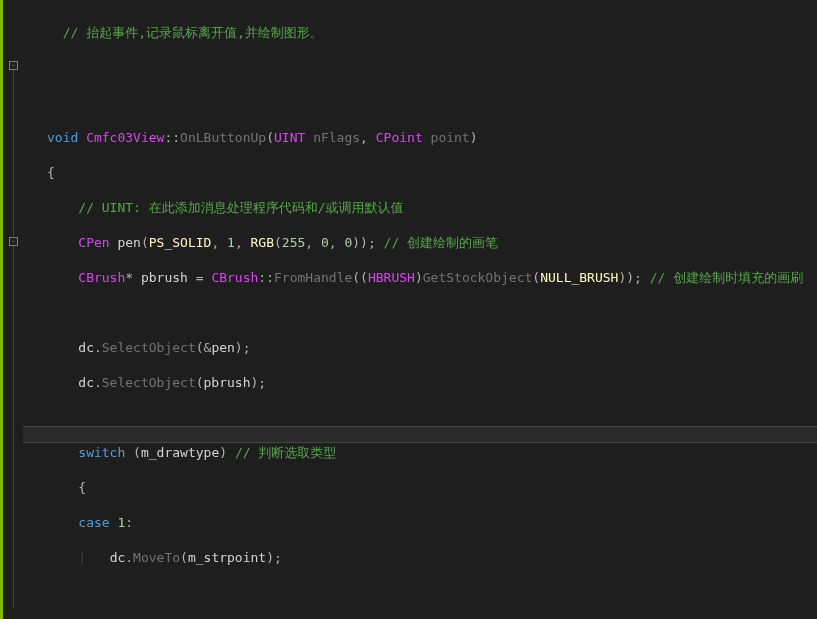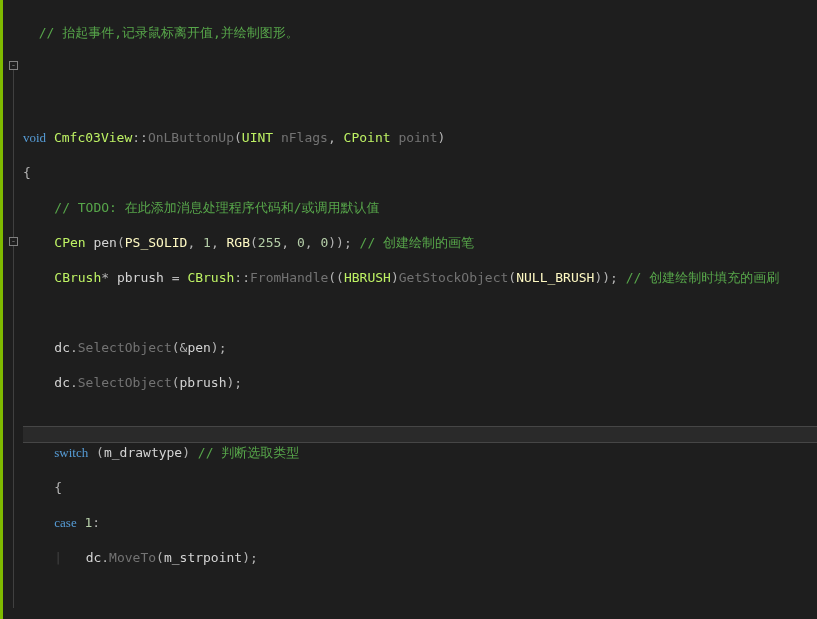--- a/index.html
+++ b/index.html
@@ -13,21 +13,21 @@
     height: 619px;
     overflow: hidden;
     position: relative;
   }
   .editor {
     position: relative;
     padding-left: 23px;
     padding-top: 6px;
     white-space: pre;
   }
-  .line { height: 17.5px; }
+  .line { height: 17.5px; margin-left: 24px; }
   .left-bar {
     position: absolute;
     left: 0; top: 0;
     width: 3px; height: 619px;
     background: #7fba00;
   }
   .fold-gutter {
     position: absolute;
     left: 3px; top: 0;
     width: 20px; height: 619px;
@@ -54,22 +54,22 @@
     position: absolute;
     left: 23px;
     right: 0;
     height: 17px;
     background: #2a2a2a;
     border-top: 1px solid #464646;
     border-bottom: 1px solid #464646;
   }
   
   .c-comment { color: #57a64a; }
-  .c-keyword { color: #569cd6; font-family: Liberation Serif, serif; }
-  .c-type    { color: #bef264; }
+  .c-keyword { color: #569cd6; }
+  .c-type    { color: #d946ef; }
   .c-func    { color: #737373; }
   .c-param   { color: #737373; }
   .c-num     { color: #b5cea8; }
   .c-macro   { color: #fef9c3; }
   .c-punc    { color: #b4b4b4; }
   .c-op      { color: #b4b4b4; }
   .c-var     { color: #d4d4d4; }
   .indent-guide { color: #404040; }
 </style>
 </head>
@@ -84,21 +84,21 @@
 </div>
 
 <div class="hl-line" style="top:426px"></div>
 
 <div class="editor">
 <div class="line">  <span class="c-comment">// 抬起事件,记录鼠标离开值,并绘制图形。</span></div>
 <div class="line"></div>
 <div class="line"></div>
 <div class="line"><span class="c-keyword">void</span> <span class="c-type">Cmfc03View</span><span class="c-op">::</span><span class="c-func">OnLButtonUp</span><span class="c-punc">(</span><span class="c-type">UINT</span> <span class="c-param">nFlags</span><span class="c-punc">, </span><span class="c-type">CPoint</span> <span class="c-param">point</span><span class="c-punc">)</span></div>
 <div class="line"><span class="c-punc">{</span></div>
-<div class="line">    <span class="c-comment">// TODO: 在此添加消息处理程序代码和/或调用默认值</span></div>
+<div class="line">    <span class="c-comment">// UINT: 在此添加消息处理程序代码和/或调用默认值</span></div>
 <div class="line">    <span class="c-type">CPen</span> <span class="c-var">pen</span><span class="c-punc">(</span><span class="c-macro">PS_SOLID</span><span class="c-punc">, </span><span class="c-num">1</span><span class="c-punc">, </span><span class="c-macro">RGB</span><span class="c-punc">(</span><span class="c-num">255</span><span class="c-punc">, </span><span class="c-num">0</span><span class="c-punc">, </span><span class="c-num">0</span><span class="c-punc">)); </span><span class="c-comment">// 创建绘制的画笔</span></div>
 <div class="line">    <span class="c-type">CBrush</span><span class="c-op">*</span> <span class="c-var">pbrush</span> <span class="c-op">=</span> <span class="c-type">CBrush</span><span class="c-op">::</span><span class="c-func">FromHandle</span><span class="c-punc">((</span><span class="c-type">HBRUSH</span><span class="c-punc">)</span><span class="c-func">GetStockObject</span><span class="c-punc">(</span><span class="c-macro">NULL_BRUSH</span><span class="c-punc">)); </span><span class="c-comment">// 创建绘制时填充的画刷</span></div>
 <div class="line"></div>
 <div class="line">    <span class="c-var">dc</span><span class="c-punc">.</span><span class="c-func">SelectObject</span><span class="c-punc">(&amp;</span><span class="c-var">pen</span><span class="c-punc">);</span></div>
 <div class="line">    <span class="c-var">dc</span><span class="c-punc">.</span><span class="c-func">SelectObject</span><span class="c-punc">(</span><span class="c-var">pbrush</span><span class="c-punc">);</span></div>
 <div class="line"></div>
 <div class="line">    <span class="c-keyword">switch</span> <span class="c-punc">(</span><span class="c-var">m_drawtype</span><span class="c-punc">) </span><span class="c-comment">// 判断选取类型</span></div>
 <div class="line">    <span class="c-punc">{</span></div>
 <div class="line">    <span class="c-keyword">case</span> <span class="c-num">1</span><span class="c-punc">:</span></div>
 <div class="line">    <span class="indent-guide">|</span>   <span class="c-var">dc</span><span class="c-punc">.</span><span class="c-func">MoveTo</span><span class="c-punc">(</span><span class="c-var">m_strpoint</span><span class="c-punc">);</span></div>

